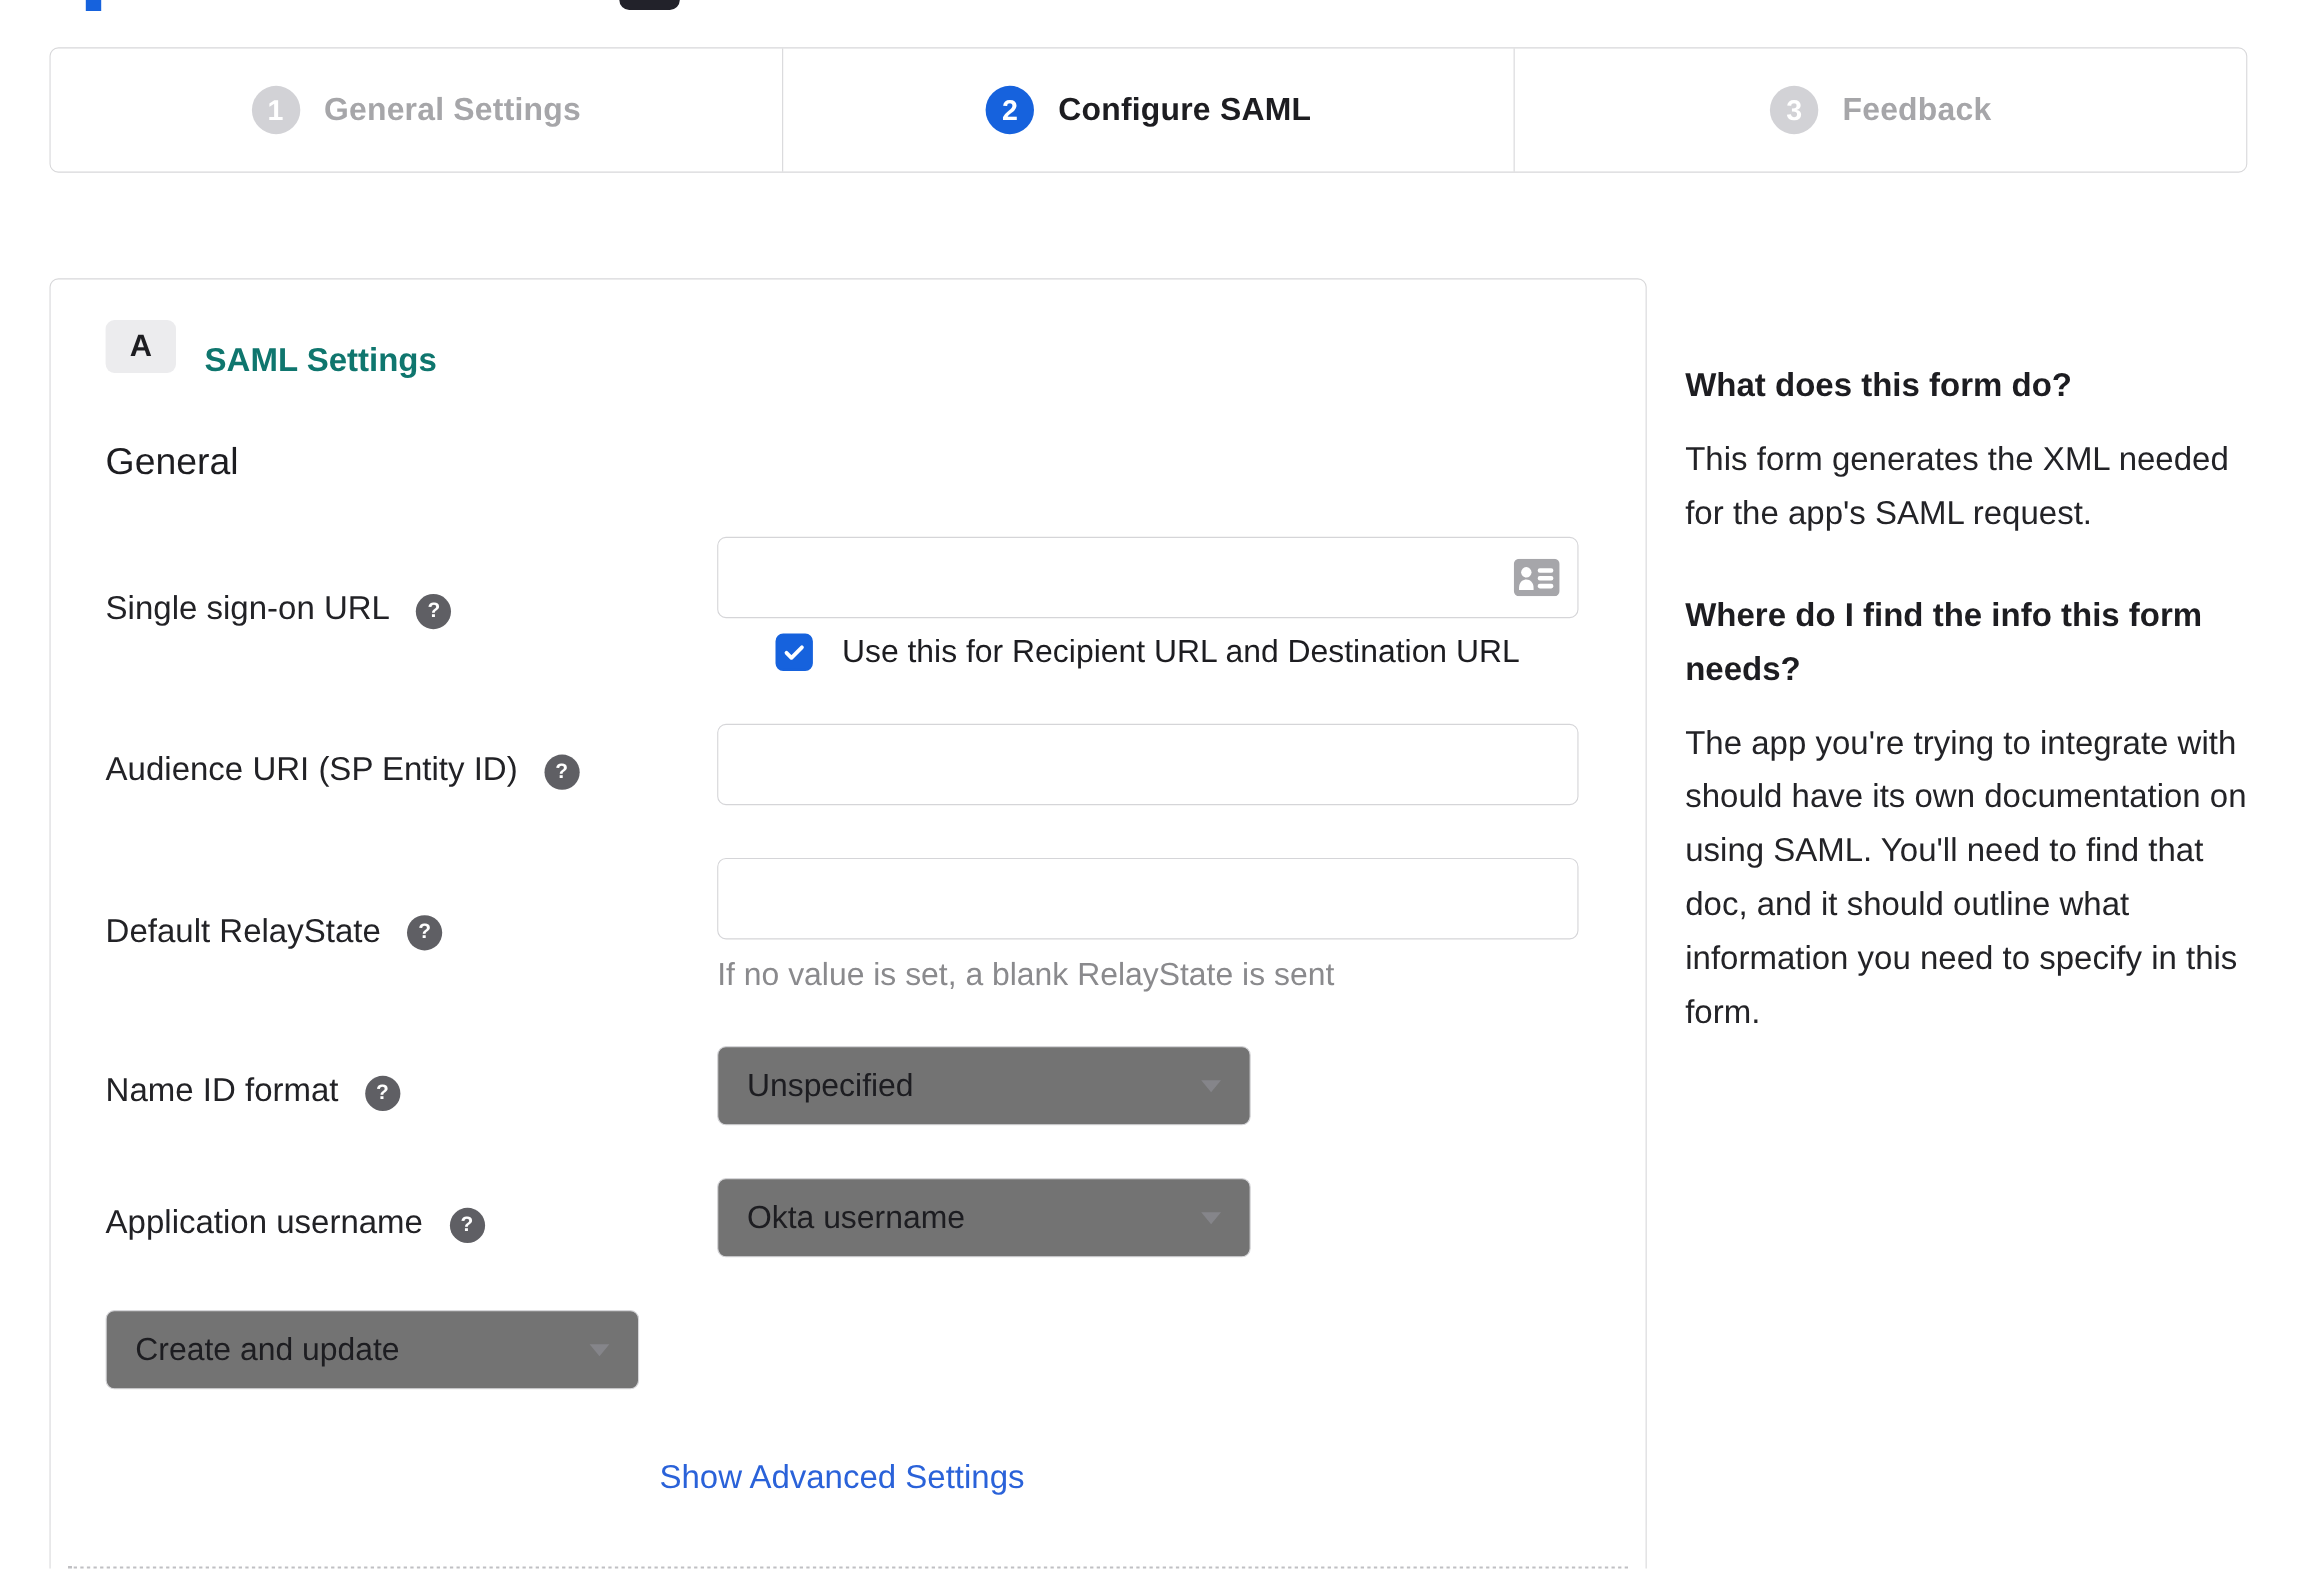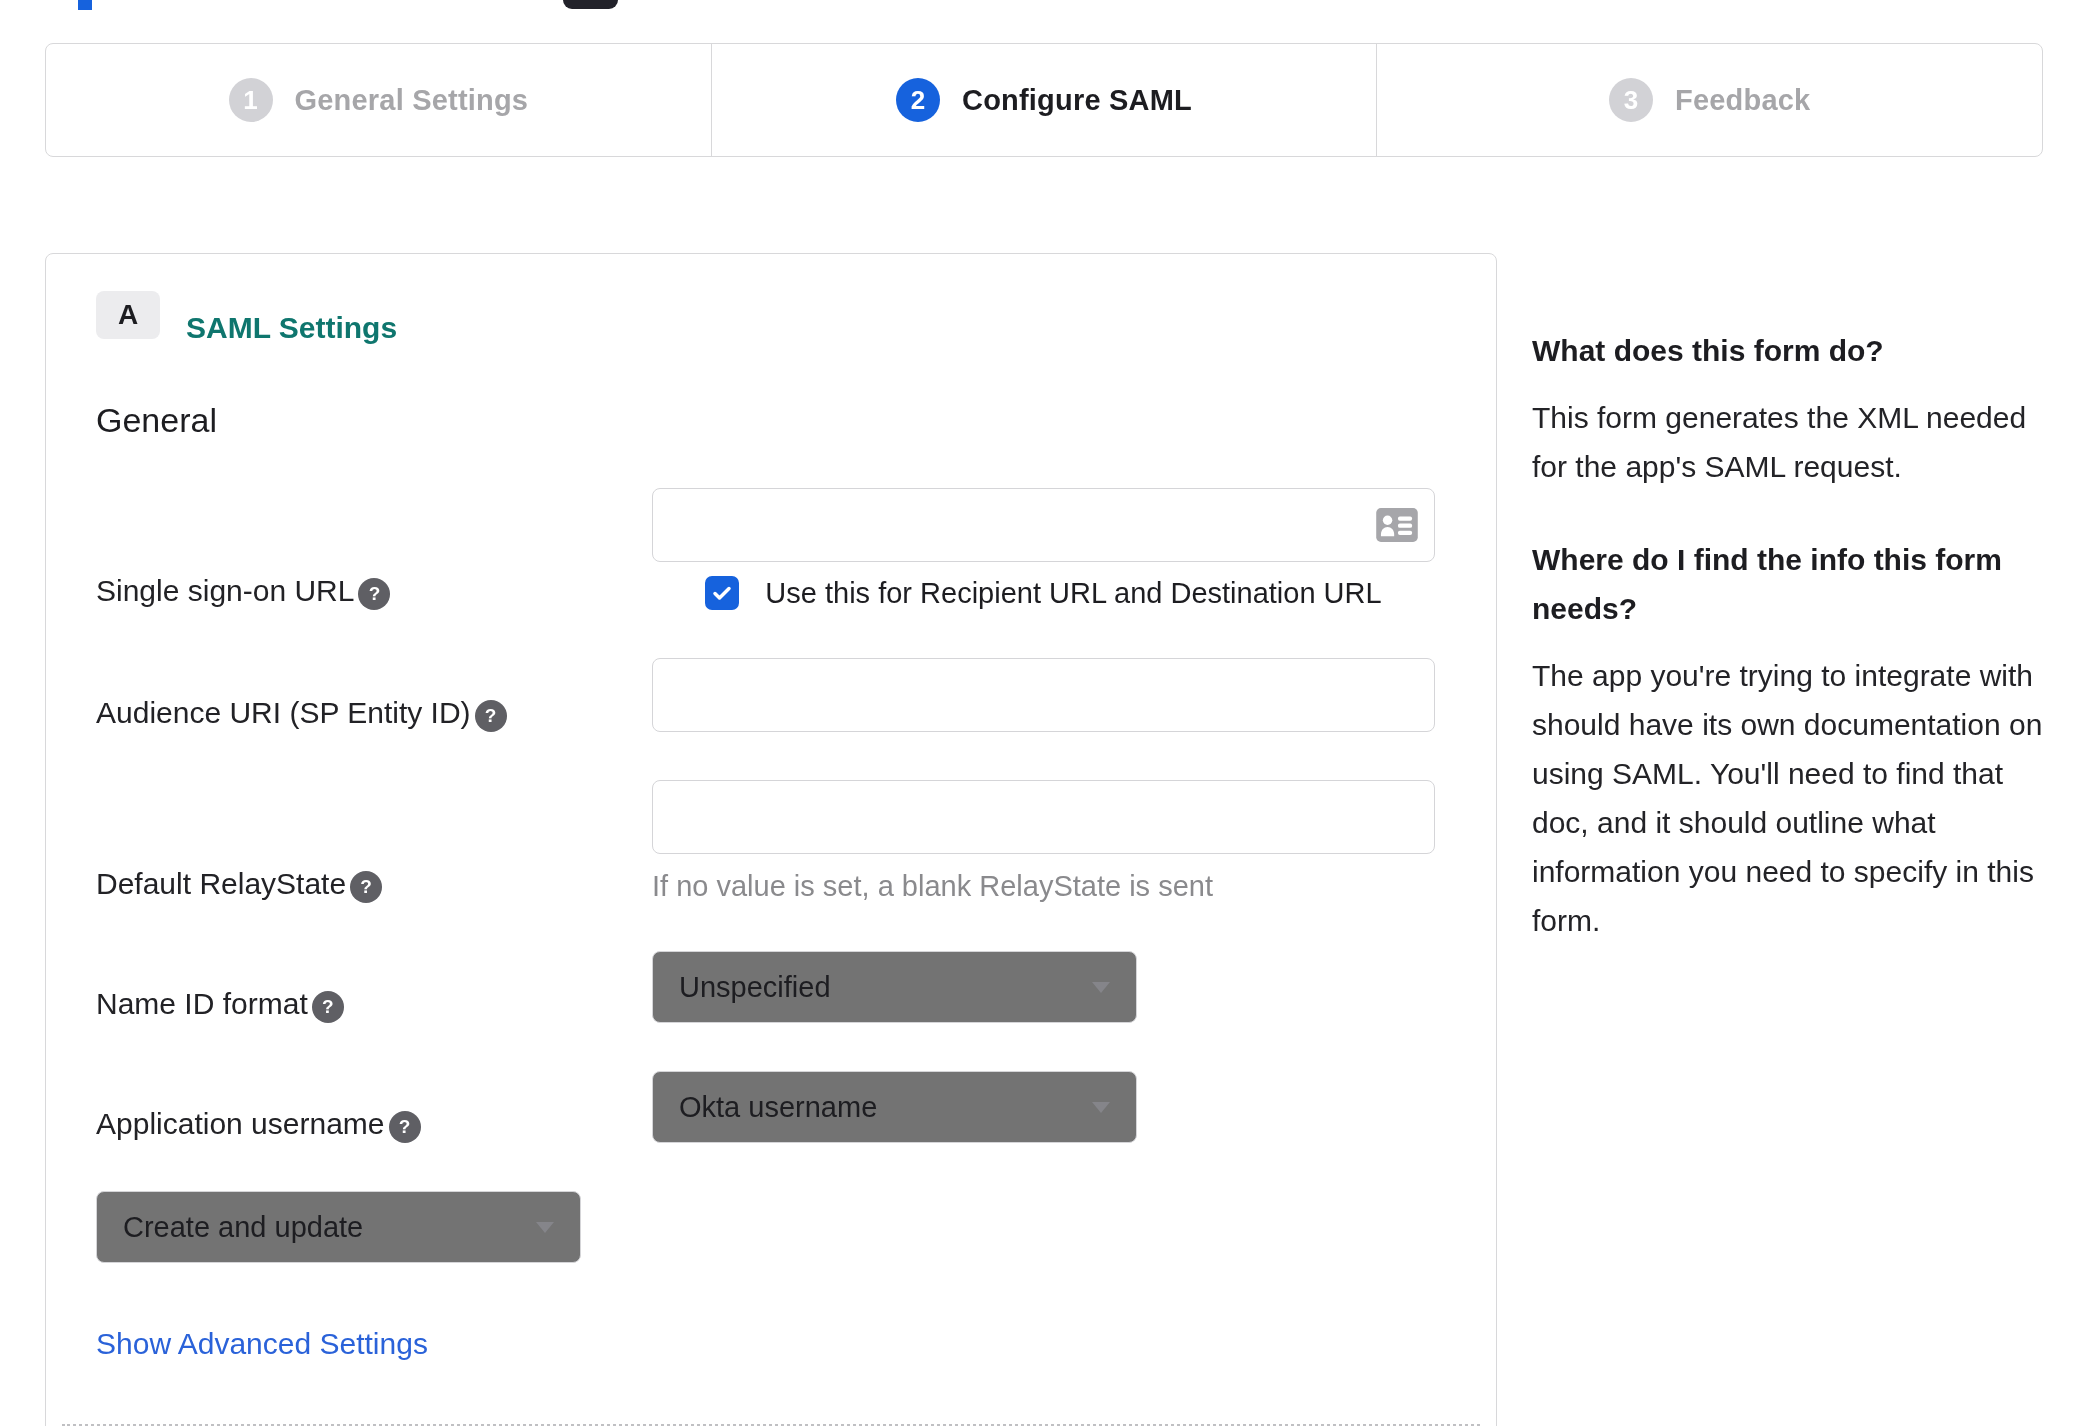--- a/index.html
+++ b/index.html
@@ -25,21 +25,21 @@
   
   .panel { position:absolute; left:45px; top:253px; width:1452px; height:1400px; background:#fff;
            border:1px solid #d8d8da; border-radius:8px; padding:30px 61px 0 50px; }
   .panel-header { display:flex; align-items:center; gap:26px; margin-top:0; }
   .panel-badge { width:64px; height:48px; background:#ececee; border-radius:8px; font-size:28px; font-weight:bold;
                  color:#1d1d21; display:flex; align-items:center; justify-content:center; }
   .panel-title { font-size:30px; font-weight:bold; color:#0f766e;margin-top:27px; }
   .section-heading { margin-top:56px; font-size:34px; font-weight:normal; color:#1d1d21; }
 
   .form-row { display:flex; margin-top:48px; }
-  .row-label { width:556px; padding-top:10px; font-size:30px; color:#222226; display:flex; align-items:flex-end; gap:4px; }
+  .row-label { width:556px; padding-top:10px; font-size:30px; color:#222226; display:flex; align-items:center; gap:24px; }
   .row-label .lbl { line-height:38px; }
   .help-icon { flex:0 0 auto; width:32px; height:32px; margin-top:3px; border-radius:50%; background:#5f5f64; color:#fff;
                font-size:19px; font-weight:bold; display:inline-flex; align-items:center; justify-content:center; }
   .row-control { flex:1; }
 
   .text-input { position:relative; width:783px; height:74px; background:#fff; border:1px solid #d5d5d8; border-radius:8px; }
   .input-icon { position:absolute; right:16px; top:50%; transform:translateY(-50%); width:42px; height:34px; }
 
   .checkbox-row { display:flex; align-items:center; gap:26px; margin-top:14px;justify-content:center; }
   .checkbox { width:34px; height:34px; border-radius:7px; background:#fff; border:2px solid #b9b9bd;
@@ -50,21 +50,21 @@
   .checkbox-label { font-size:29px; color:#1d1d21; }
 
   .field-hint { margin-top:16px; font-size:29px; color:#8a8a8d; }
 
   .select { width:485px; height:72px; background:#737373; border:1px solid #d5d5d8; border-radius:8px;
             display:flex; align-items:center; justify-content:space-between; padding:0 26px; cursor:default; }
   .select-value { font-size:29px; color:#1d1d21; }
   .select-caret { width:0; height:0; border-left:9px solid transparent; border-right:9px solid transparent;
                   border-top:11px solid #85858a; }
 
-  .link-row { margin-top:64px; text-align:left; }
+  .link-row { margin-top:64px; text-align:center; }
   .advanced-link { font-size:30px; color:#2a62d9; text-decoration:none; cursor:pointer; }
 
   .panel-divider { position:absolute; left:16px; right:16px; top:1170px; border-top:3px dotted #c0c0c3; }
 
   
   .sidebar { position:absolute; left:1532px; top:326px; width:512px; }
   .sidebar h3 { font-size:30px; font-weight:bold; color:#1d1d21; line-height:49px; margin-bottom:18px; }
   .sidebar p { font-size:30px; color:#232327; line-height:49px; margin-bottom:44px; }
 </style>
 </head>

